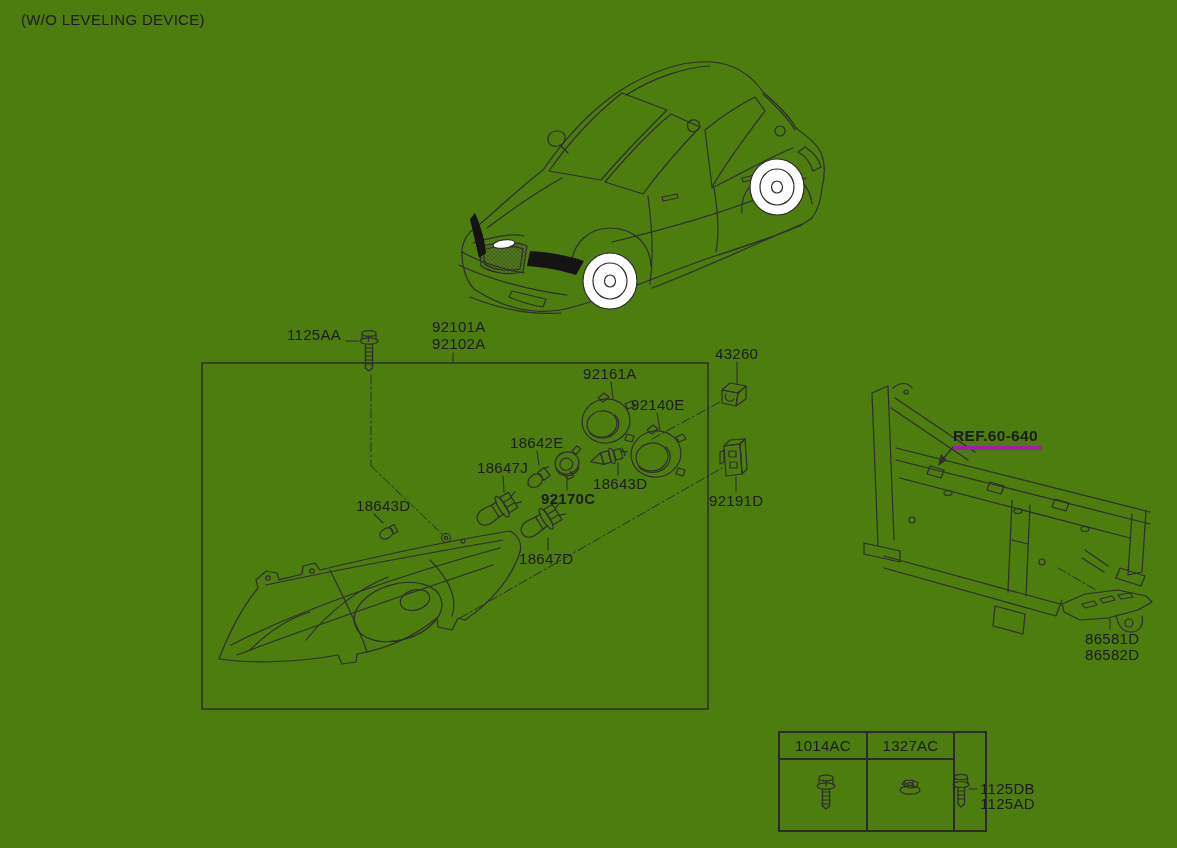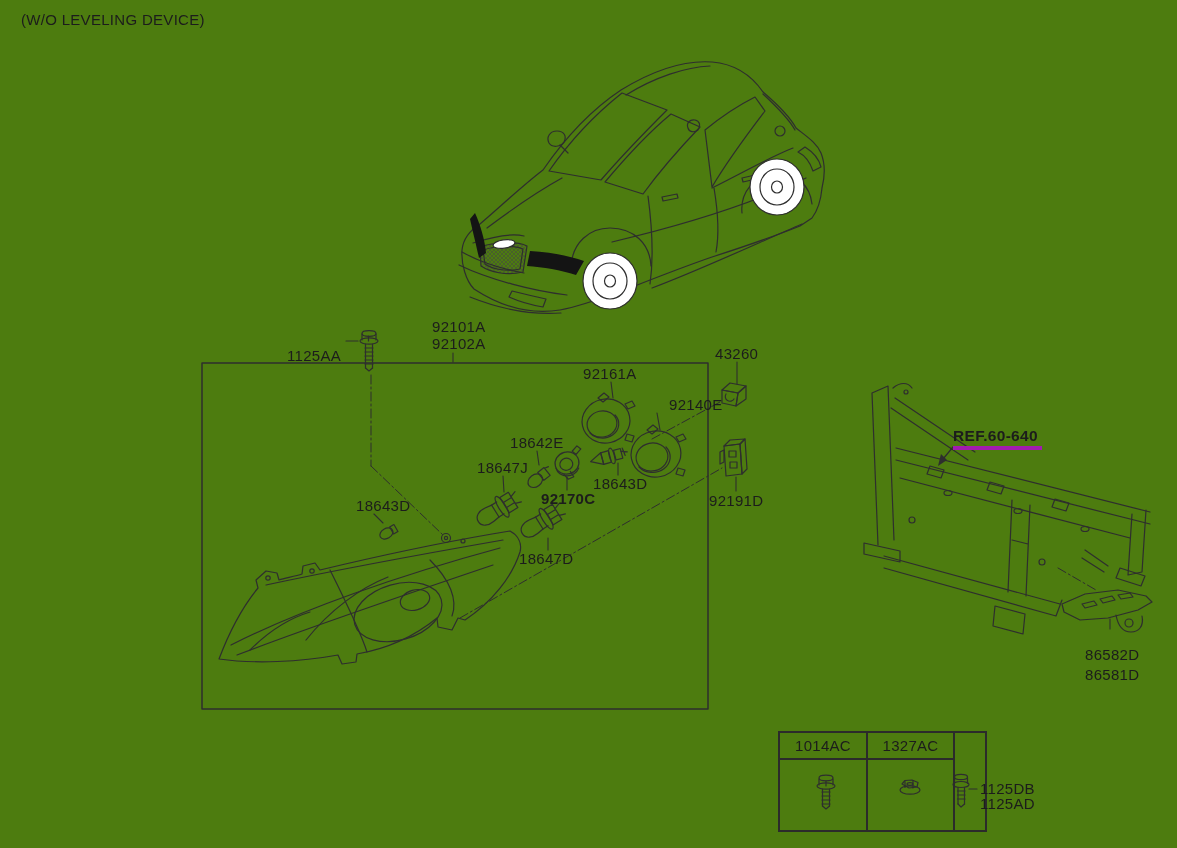--- a/index.html
+++ b/index.html
@@ -329,35 +329,35 @@
       <path d="M371,375 V466"></path>
       <path d="M371,466 L443,535"></path>
       <path d="M460,618 L722,468"></path>
       <path d="M652,439 L720,402"></path>
       <path d="M1058,568 L1096,590"></path>
     </g>
   </svg>
 
   <div class="lbl" style="left:21px;top:12px;">(W/O LEVELING DEVICE)</div>
 
-  <div class="lbl" style="left:287px;top:348px;">1125AA</div>
+  <div class="lbl" style="left:287px;top:327px;">1125AA</div>
   <div class="lbl" style="left:432px;top:319px;">92101A</div>
   <div class="lbl" style="left:432px;top:336px;">92102A</div>
   <div class="lbl" style="left:583px;top:366px;">92161A</div>
-  <div class="lbl" style="left:631px;top:397px;margin-left:38px;">92140E</div>
+  <div class="lbl" style="left:631px;top:397px;">92140E</div>
   <div class="lbl" style="left:715px;top:346px;">43260</div>
   <div class="lbl" style="left:510px;top:435px;">18642E</div>
   <div class="lbl" style="left:477px;top:460px;">18647J</div>
   <div class="lbl" style="left:593px;top:476px;">18643D</div>
   <div class="lbl" style="left:541px;top:491px;font-weight:bold;">92170C</div>
   <div class="lbl" style="left:356px;top:498px;">18643D</div>
   <div class="lbl" style="left:709px;top:493px;">92191D</div>
   <div class="lbl" style="left:519px;top:551px;">18647D</div>
   <div class="lbl ref" style="left:953px;top:428px;">REF.60-640</div>
-  <div class="lbl" style="left:1085px;top:631px;margin-top:36px;">86581D</div>
+  <div class="lbl" style="left:1085px;top:631px;">86581D</div>
   <div class="lbl" style="left:1085px;top:647px;">86582D</div>
 
   <div class="ptable">
     <div class="vline" style="left:86px;"></div>
     <div class="vline" style="left:173px;"></div>
     <div class="hline" style="width:173px;"></div>
     <div class="hcell" style="left:0;width:86px;">1014AC</div>
     <div class="hcell" style="left:88px;width:85px;">1327AC</div>
     <div class="sideLbl" style="left:200px;top:47px;">1125DB</div>
     <div class="sideLbl" style="left:200px;top:62px;">1125AD</div>

